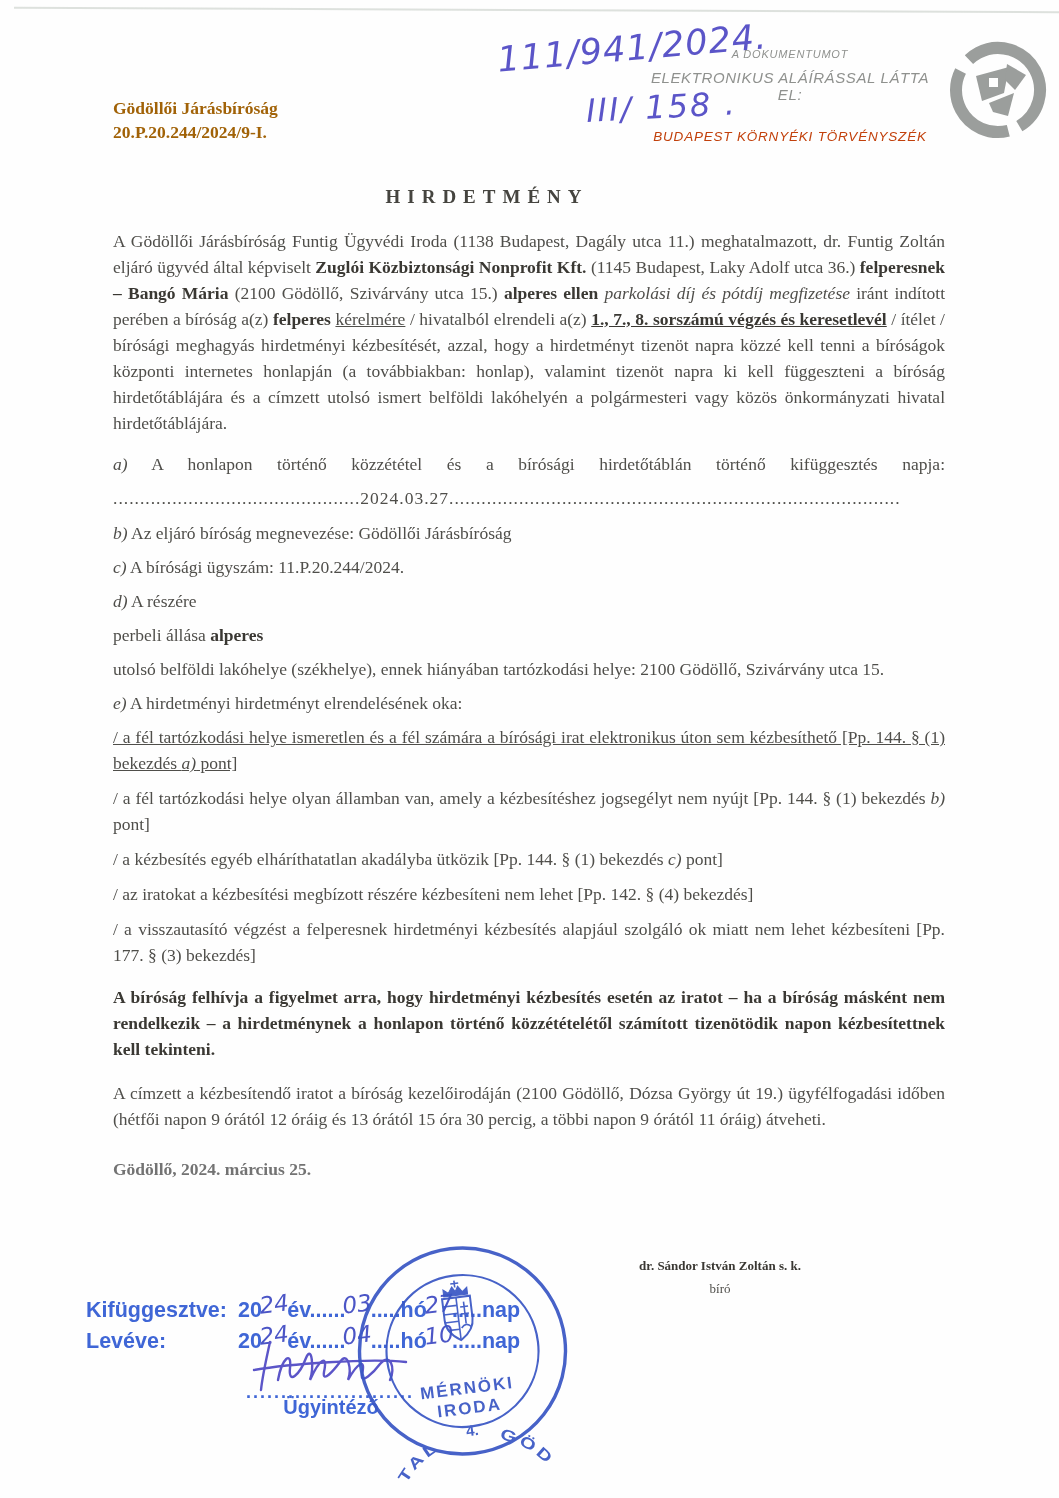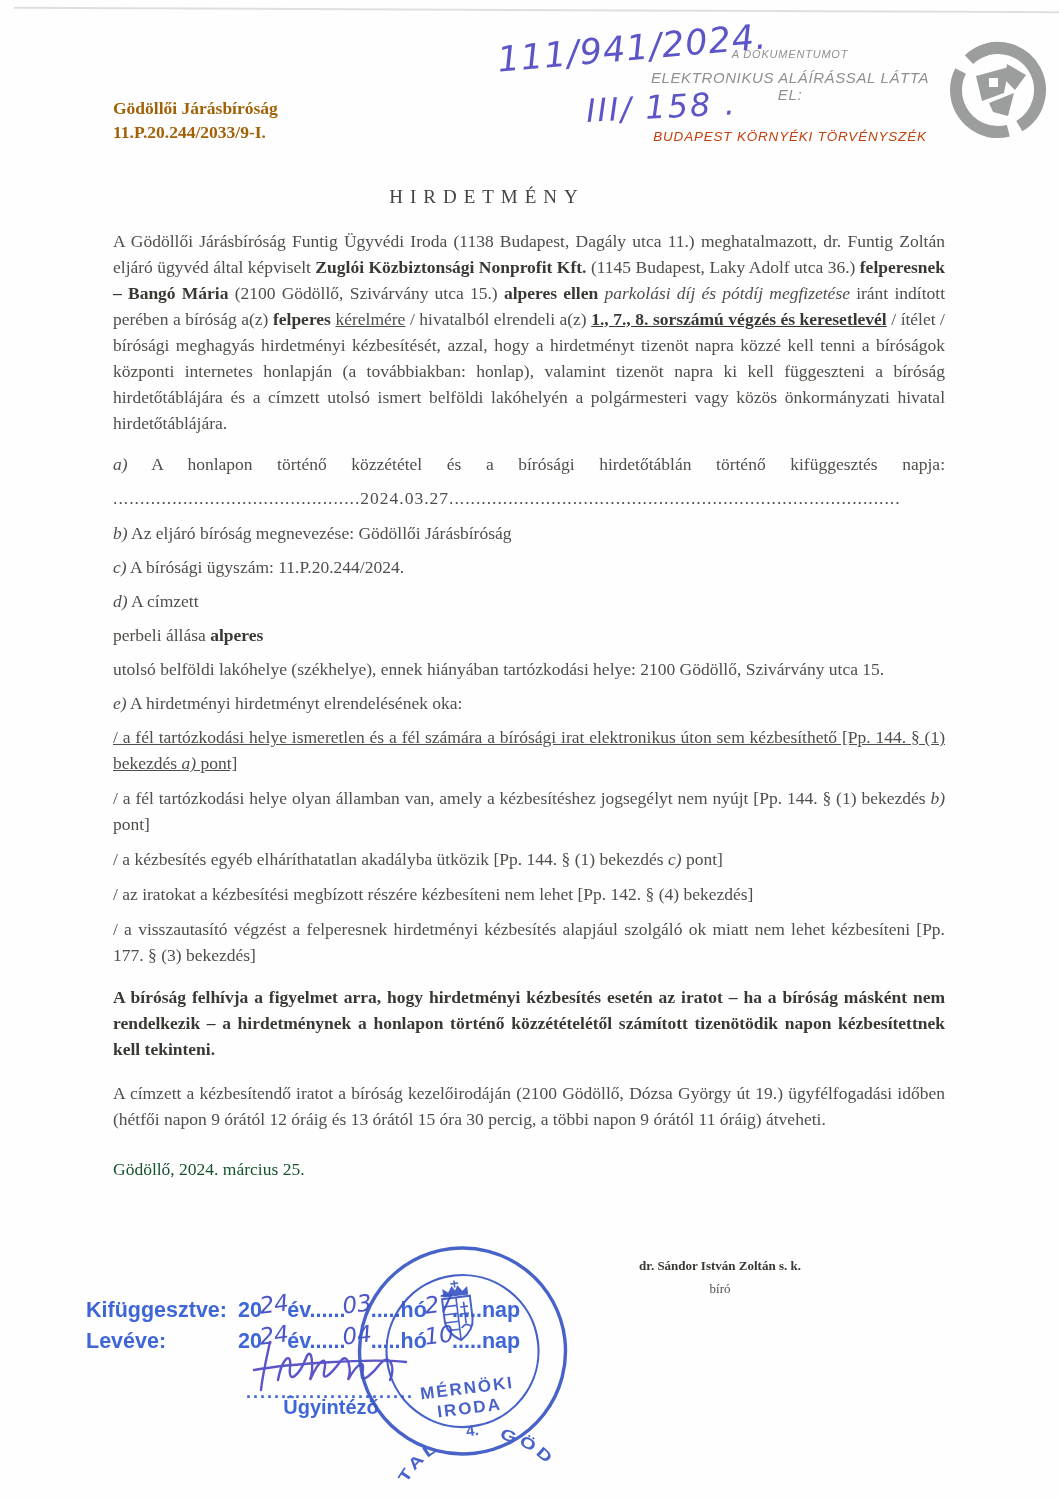--- a/index.html
+++ b/index.html
@@ -14,35 +14,35 @@
            font-style:italic;font-size:35px;color:#5b55c8;transform:rotate(-5deg);letter-spacing:1px;}
   .hw-ref2{position:absolute;left:586px;top:88px;font-family:"DejaVu Sans",sans-serif;
            font-style:italic;font-size:32px;color:#5b55c8;transform:rotate(-3deg);letter-spacing:2px;}
   .estamp{position:absolute;left:640px;top:48px;width:300px;text-align:center;
           font-family:"Liberation Sans",sans-serif;font-style:italic;color:#8f918e;}
   .estamp .l1{font-size:11px;letter-spacing:.8px;}
   .estamp .l2{font-size:15px;letter-spacing:.6px;margin-top:9px;}
   .estamp .l3{font-size:13.5px;letter-spacing:.8px;margin-top:26px;color:#c2410c;}
   .logo{position:absolute;left:946px;top:38px;}
   
-  .title{position:absolute;left:0;top:186px;width:974px;text-align:center;font-weight:normal;
+  .title{position:absolute;left:0;top:186px;width:974px;text-align:center;font-weight:bold;
          font-size:19px;letter-spacing:7px;color:#45443f;}
   .doc-body{position:absolute;left:113px;top:228px;width:832px;font-size:17.5px;line-height:26px;
             text-align:justify;}
   .doc-body p{margin:0 0 8px 0;}
   .p1{margin-bottom:15px !important;}
   b,.b{font-weight:bold;color:#3a3833;}
   .it{font-style:italic;}
   .u{text-decoration:underline;}
   .force-just{text-align:justify;text-align-last:justify;}
   .dotted-line{white-space:nowrap;overflow:hidden;letter-spacing:1px;margin-bottom:9px !important;}
   .reason{margin-bottom:9px !important;}
   .warning{font-weight:bold;color:#3a3833;margin-top:16px !important;}
   .pickup{margin-top:18px !important;}
-  .dateline{font-weight:normal;color:#14532d;margin-top:24px !important;}
+  .dateline{font-weight:bold;color:#737373;margin-top:24px !important;}
   
   .signer{position:absolute;left:588px;top:1254px;width:264px;text-align:center;font-size:13px;
           line-height:23px;}
   .signer .name{font-weight:bold;color:#3a3833;}
   
   .posting{position:absolute;left:86px;top:1294px;font-family:"Liberation Sans",sans-serif;
            font-weight:bold;font-size:21.5px;color:#3f66d6;line-height:30px;white-space:nowrap;}
   .posting .lbl{display:inline-block;width:152px;}
   .hwd{display:inline-block;font-family:"DejaVu Sans",sans-serif;font-style:italic;font-weight:400;
        font-size:23px;color:#4b55c6;transform:rotate(-7deg) translateY(-5px);margin:0 -2px;}
@@ -57,21 +57,21 @@
 </style>
 </head>
 <body>
 
 <div class="page">
 
   <div class="scan-line"></div>
 
   <div class="court-block">
     <div>Gödöllői Járásbíróság</div>
-    <div>11.P.20.244/2033/9-I.</div>
+    <div>20.P.20.244/2024/9-I.</div>
   </div>
 
   <div class="hw-ref1">111/941/2024.</div>
   <div class="hw-ref2">III/ 158 .</div>
 
   <div class="estamp">
     <div class="l1">A DOKUMENTUMOT</div>
     <div class="l2">ELEKTRONIKUS ALÁÍRÁSSAL LÁTTA EL:</div>
     <div class="l3">BUDAPEST KÖRNYÉKI TÖRVÉNYSZÉK</div>
   </div>
@@ -91,21 +91,21 @@
   <div class="title">HIRDETMÉNY</div>
 
   <div class="doc-body">
     <p class="p1"><span>A Gödöllői Járásbíróság Funtig Ügyvédi Iroda (1138 Budapest, Dagály utca 11.) meghatalmazott, dr. Funtig Zoltán eljáró ügyvéd által képviselt </span><b>Zuglói Közbiztonsági Nonprofit Kft.</b><span> (1145 Budapest, Laky Adolf utca 36.) </span><b>felperesnek – Bangó Mária</b><span> (2100 Gödöllő, Szivárvány utca 15.) </span><b>alperes ellen </b><span class="it">parkolási díj és pótdíj megfizetése</span><span> iránt indított perében a bíróság a(z) </span><b>felperes </b><span class="u">kérelmére</span><span> / hivatalból elrendeli a(z) </span><b class="u">1., 7., 8. sorszámú végzés és keresetlevél</b><span> / ítélet / bírósági meghagyás hirdetményi kézbesítését, azzal, hogy a hirdetményt tizenöt napra közzé kell tenni a bíróságok központi internetes honlapján (a továbbiakban: honlap), valamint tizenöt napra ki kell függeszteni a bíróság hirdetőtáblájára és a címzett utolsó ismert belföldi lakóhelyén a polgármesteri vagy közös önkormányzati hivatal hirdetőtáblájára.</span></p>
 
     <p class="force-just"><span class="it">a)</span><span> A honlapon történő közzététel és a bírósági hirdetőtáblán történő kifüggesztés napja:</span></p>
     <p class="dotted-line"><span>..............................................</span><span>2024.03.27</span><span>....................................................................................</span></p>
 
     <p><span class="it">b)</span><span> Az eljáró bíróság megnevezése: Gödöllői Járásbíróság</span></p>
     <p><span class="it">c)</span><span> A bírósági ügyszám: 11.P.20.244/2024.</span></p>
-    <p><span class="it">d)</span><span> A címzett</span></p>
+    <p><span class="it">d)</span><span> A részére</span></p>
 
     <p><span>perbeli állása </span><b>alperes</b></p>
     <p>utolsó belföldi lakóhelye (székhelye), ennek hiányában tartózkodási helye: 2100 Gödöllő, Szivárvány utca 15.</p>
 
     <p><span class="it">e)</span><span> A hirdetményi hirdetményt elrendelésének oka:</span></p>
 
     <p class="reason"><span class="u">/ a fél tartózkodási helye ismeretlen és a fél számára a bírósági irat elektronikus úton sem kézbesíthető [Pp. 144. § (1) bekezdés </span><span class="u it">a)</span><span class="u"> pont]</span></p>
     <p class="reason"><span>/ a fél tartózkodási helye olyan államban van, amely a kézbesítéshez jogsegélyt nem nyújt [Pp. 144. § (1) bekezdés </span><span class="it">b)</span><span> pont]</span></p>
     <p class="reason"><span>/ a kézbesítés egyéb elháríthatatlan akadályba ütközik [Pp. 144. § (1) bekezdés </span><span class="it">c)</span><span> pont]</span></p>
     <p class="reason">/ az iratokat a kézbesítési megbízott részére kézbesíteni nem lehet [Pp. 142. § (4) bekezdés]</p>

